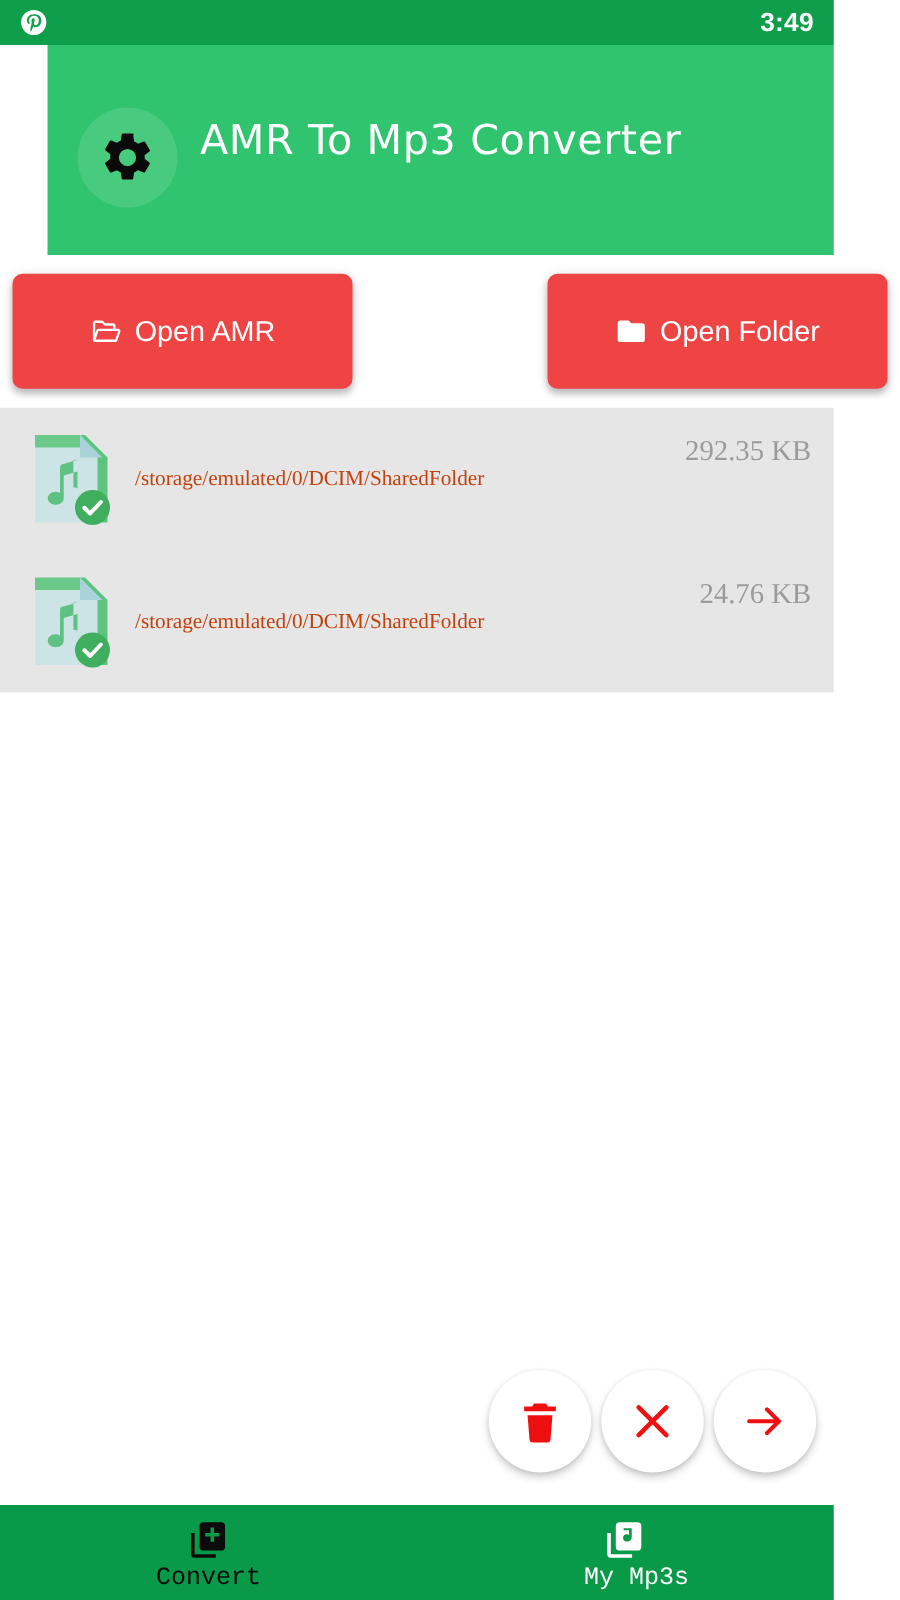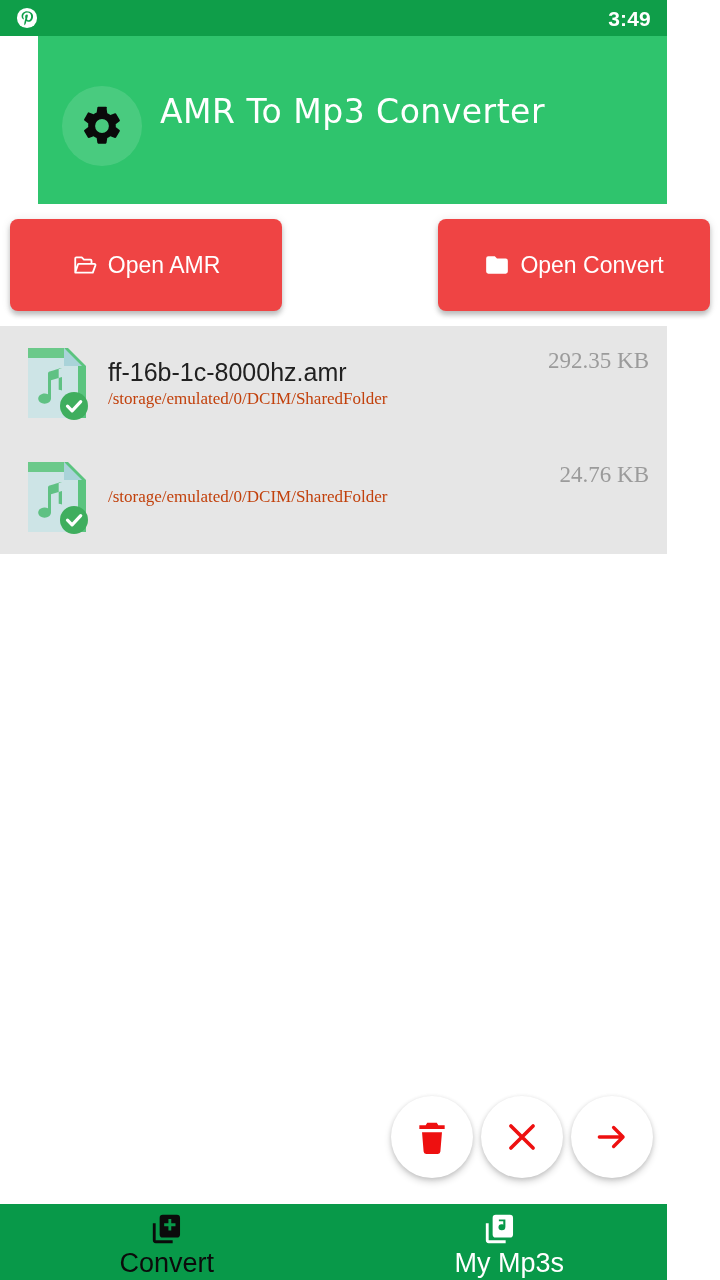--- a/index.html
+++ b/index.html
@@ -208,22 +208,22 @@
     display: flex;
     flex-direction: column;
     align-items: center;
     justify-content: center;
     gap: 4px;
     cursor: pointer;
     padding-top: 4px;
   }
   .nav-item svg { width: 34px; height: 34px; display: block; }
   .nav-label {
-    font-size: 27px;
-    font-family: Liberation Sans, sans-serif;
+    font-size: 20px;
+    font-family: Liberation Mono, monospace;
     line-height: 1;
   }
   .nav-item.active .nav-label { color: #0B0B0B; }
   .nav-item.inactive .nav-label { color: #FFFFFF; margin-left: 18px; }
 </style>
 </head>
 <body>
 
 <div id="app">
 
@@ -250,42 +250,41 @@
     <button class="open-btn amr">
       <svg viewBox="0 0 24 24" aria-hidden="true">
         <path fill="none" stroke="#ffffff" stroke-width="1.7" stroke-linejoin="round" stroke-linecap="round" d="M3 19V6a1 1 0 0 1 1-1h5l2 2h6a1 1 0 0 1 1 1v2M3 19l2.4-7.3a1 1 0 0 1 .95-.7h14.3a1 1 0 0 1 .95 1.3L19.2 19z"></path>
       </svg>
       <span>Open AMR</span>
     </button>
     <button class="open-btn folder">
       <svg viewBox="0 0 24 24" aria-hidden="true">
         <path fill="#ffffff" d="M10 4H4a2 2 0 0 0-2 2v12a2 2 0 0 0 2 2h16a2 2 0 0 0 2-2V8a2 2 0 0 0-2-2h-8l-2-2z"></path>
       </svg>
-      <span>Open Convert</span>
+      <span>Open Folder</span>
     </button>
   </div>
 
   <div class="content-area">
 
     <div class="file-list">
 
       <div class="file-row">
         <div class="file-icon">
           <svg viewBox="0 0 68 78" aria-hidden="true">
             <path fill="#CDE4E6" d="M6 4h36l18 18v52H6z"></path>
             <path fill="#6BC98A" d="M6 4h36v10H6z"></path>
             <path fill="#5BC47F" d="M42 4h4l18 18v52h-8V22z"></path>
             <path fill="#A9D3D9" d="M42 4l18 18H42z"></path>
             <path fill="#5FC183" d="M40 24c-1.2 0-10.5 3-12.4 3.6-.9.3-1.6.9-1.6 2.1v20.6a7.4 7.4 0 0 0-3.4-.9c-3.5 0-6.4 2.3-6.4 5.2s2.9 5.2 6.4 5.2 6.4-2.3 6.4-5.2V36.3l11-3.2v13.5a7.4 7.4 0 0 0-3.3-.8V24z"></path>
             <circle cx="52" cy="62" r="14" fill="#3FAE5E"></circle>
             <path fill="none" stroke="#ffffff" stroke-width="3.2" stroke-linecap="round" stroke-linejoin="round" d="M45.5 62.2l4.6 4.6 8.6-9.2"></path>
           </svg>
         </div>
         <div class="file-texts">
-          <div class="file-name">ff-16b-1c-8000hz.amr</div>
           <div class="file-path">/storage/emulated/0/DCIM/SharedFolder</div>
         </div>
         <div class="file-size">292.35 KB</div>
       </div>
 
       <div class="file-row">
         <div class="file-icon">
           <svg viewBox="0 0 68 78" aria-hidden="true">
             <path fill="#CDE4E6" d="M6 4h36l18 18v52H6z"></path>
             <path fill="#6BC98A" d="M6 4h36v10H6z"></path>

